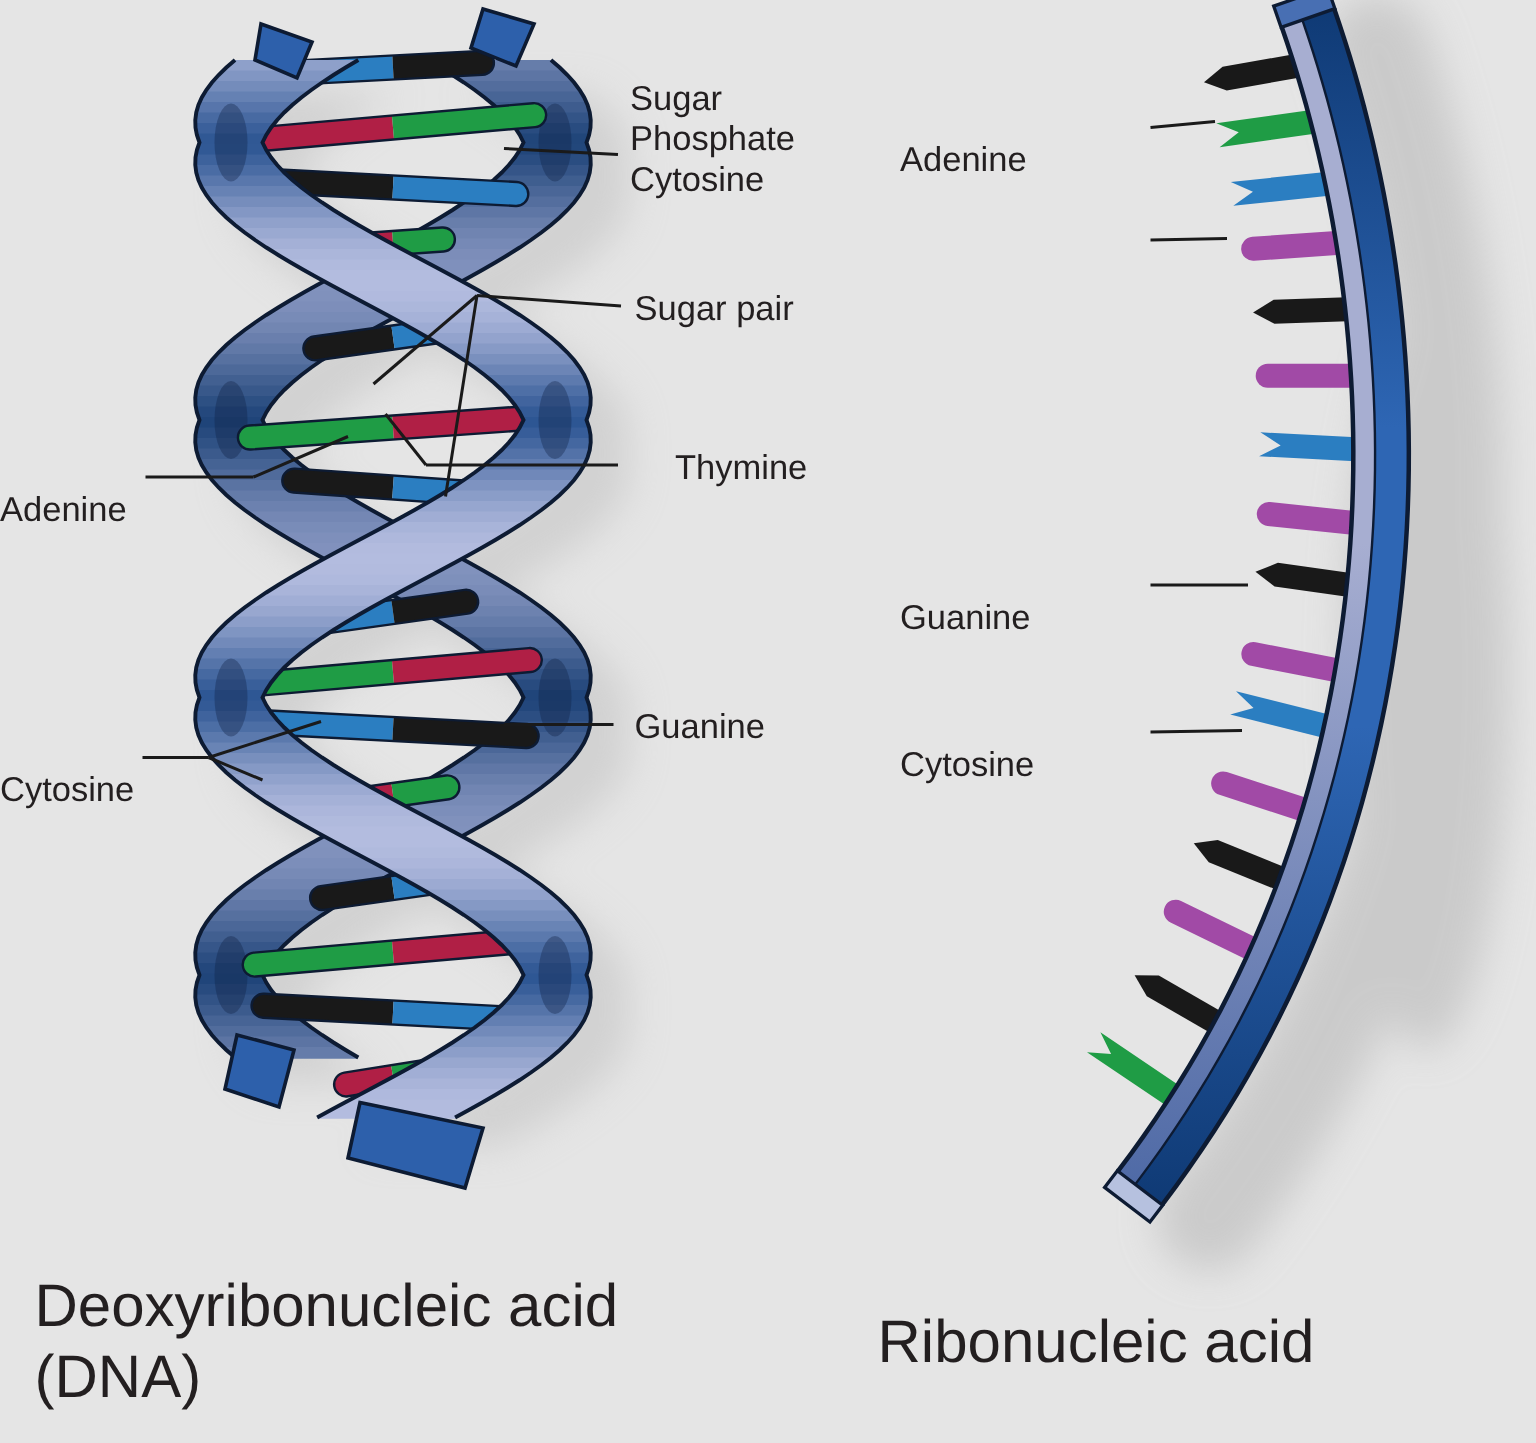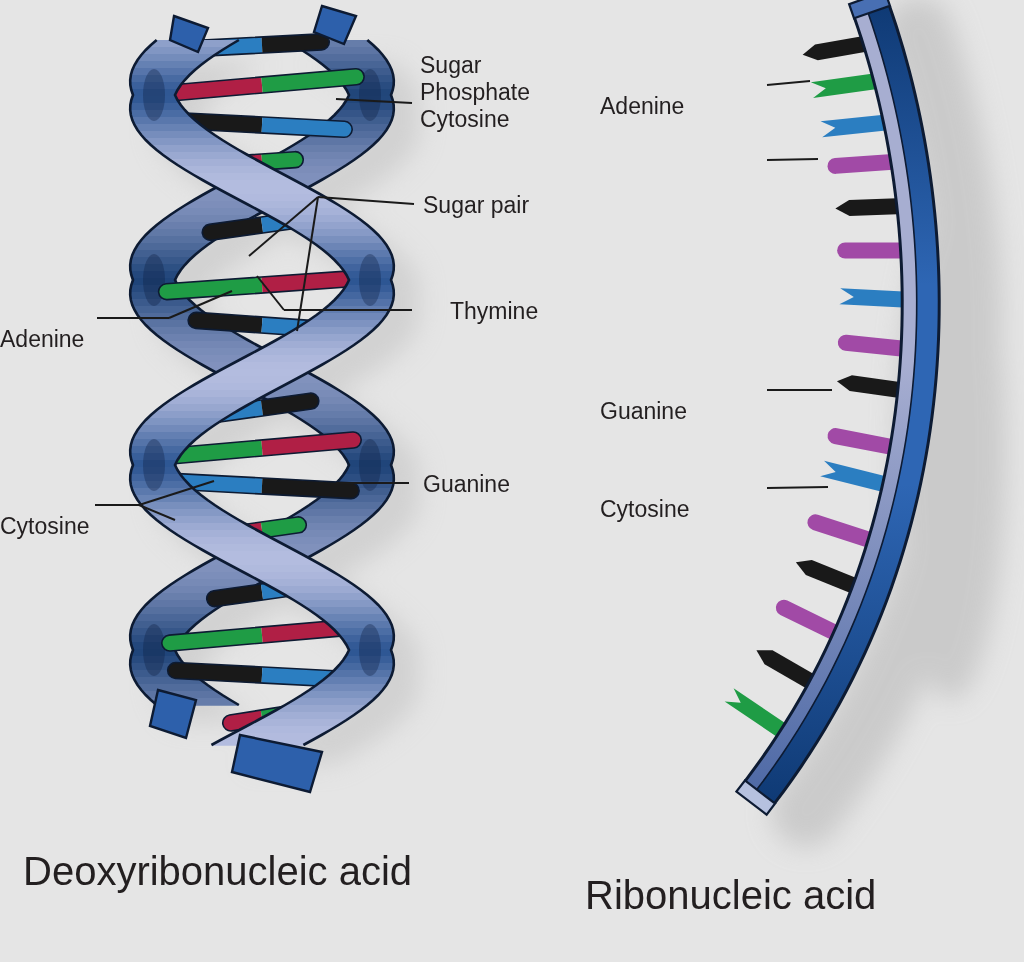--- a/index.html
+++ b/index.html
@@ -430,18 +430,19 @@
   <div class="lbl right" style="left:0px;top:306px;width:92px;">Adenine</div>
   <div class="lbl" style="left:423px;top:471px;">Guanine</div>
   <div class="lbl right" style="left:0px;top:493px;width:90px;">Cytosine</div>
 
   <div class="lbl right" style="left:600px;top:73px;width:158px;">Adenine</div>
   <div class="lbl right" style="left:600px;top:378px;width:158px;">Guanine</div>
   <div class="lbl right" style="left:600px;top:476px;width:158px;">Cytosine</div>
 
   <div class="caption" style="left:23px;top:848px;width:520px;">
     <span>Deoxyribonucleic acid</span><br>
+    <span>(DNA)</span>
   </div>
   <div class="caption" style="left:585px;top:872px;width:400px;">
     <span>Ribonucleic acid</span><br>
   </div>
 
 </div>
 
 </body></html>

